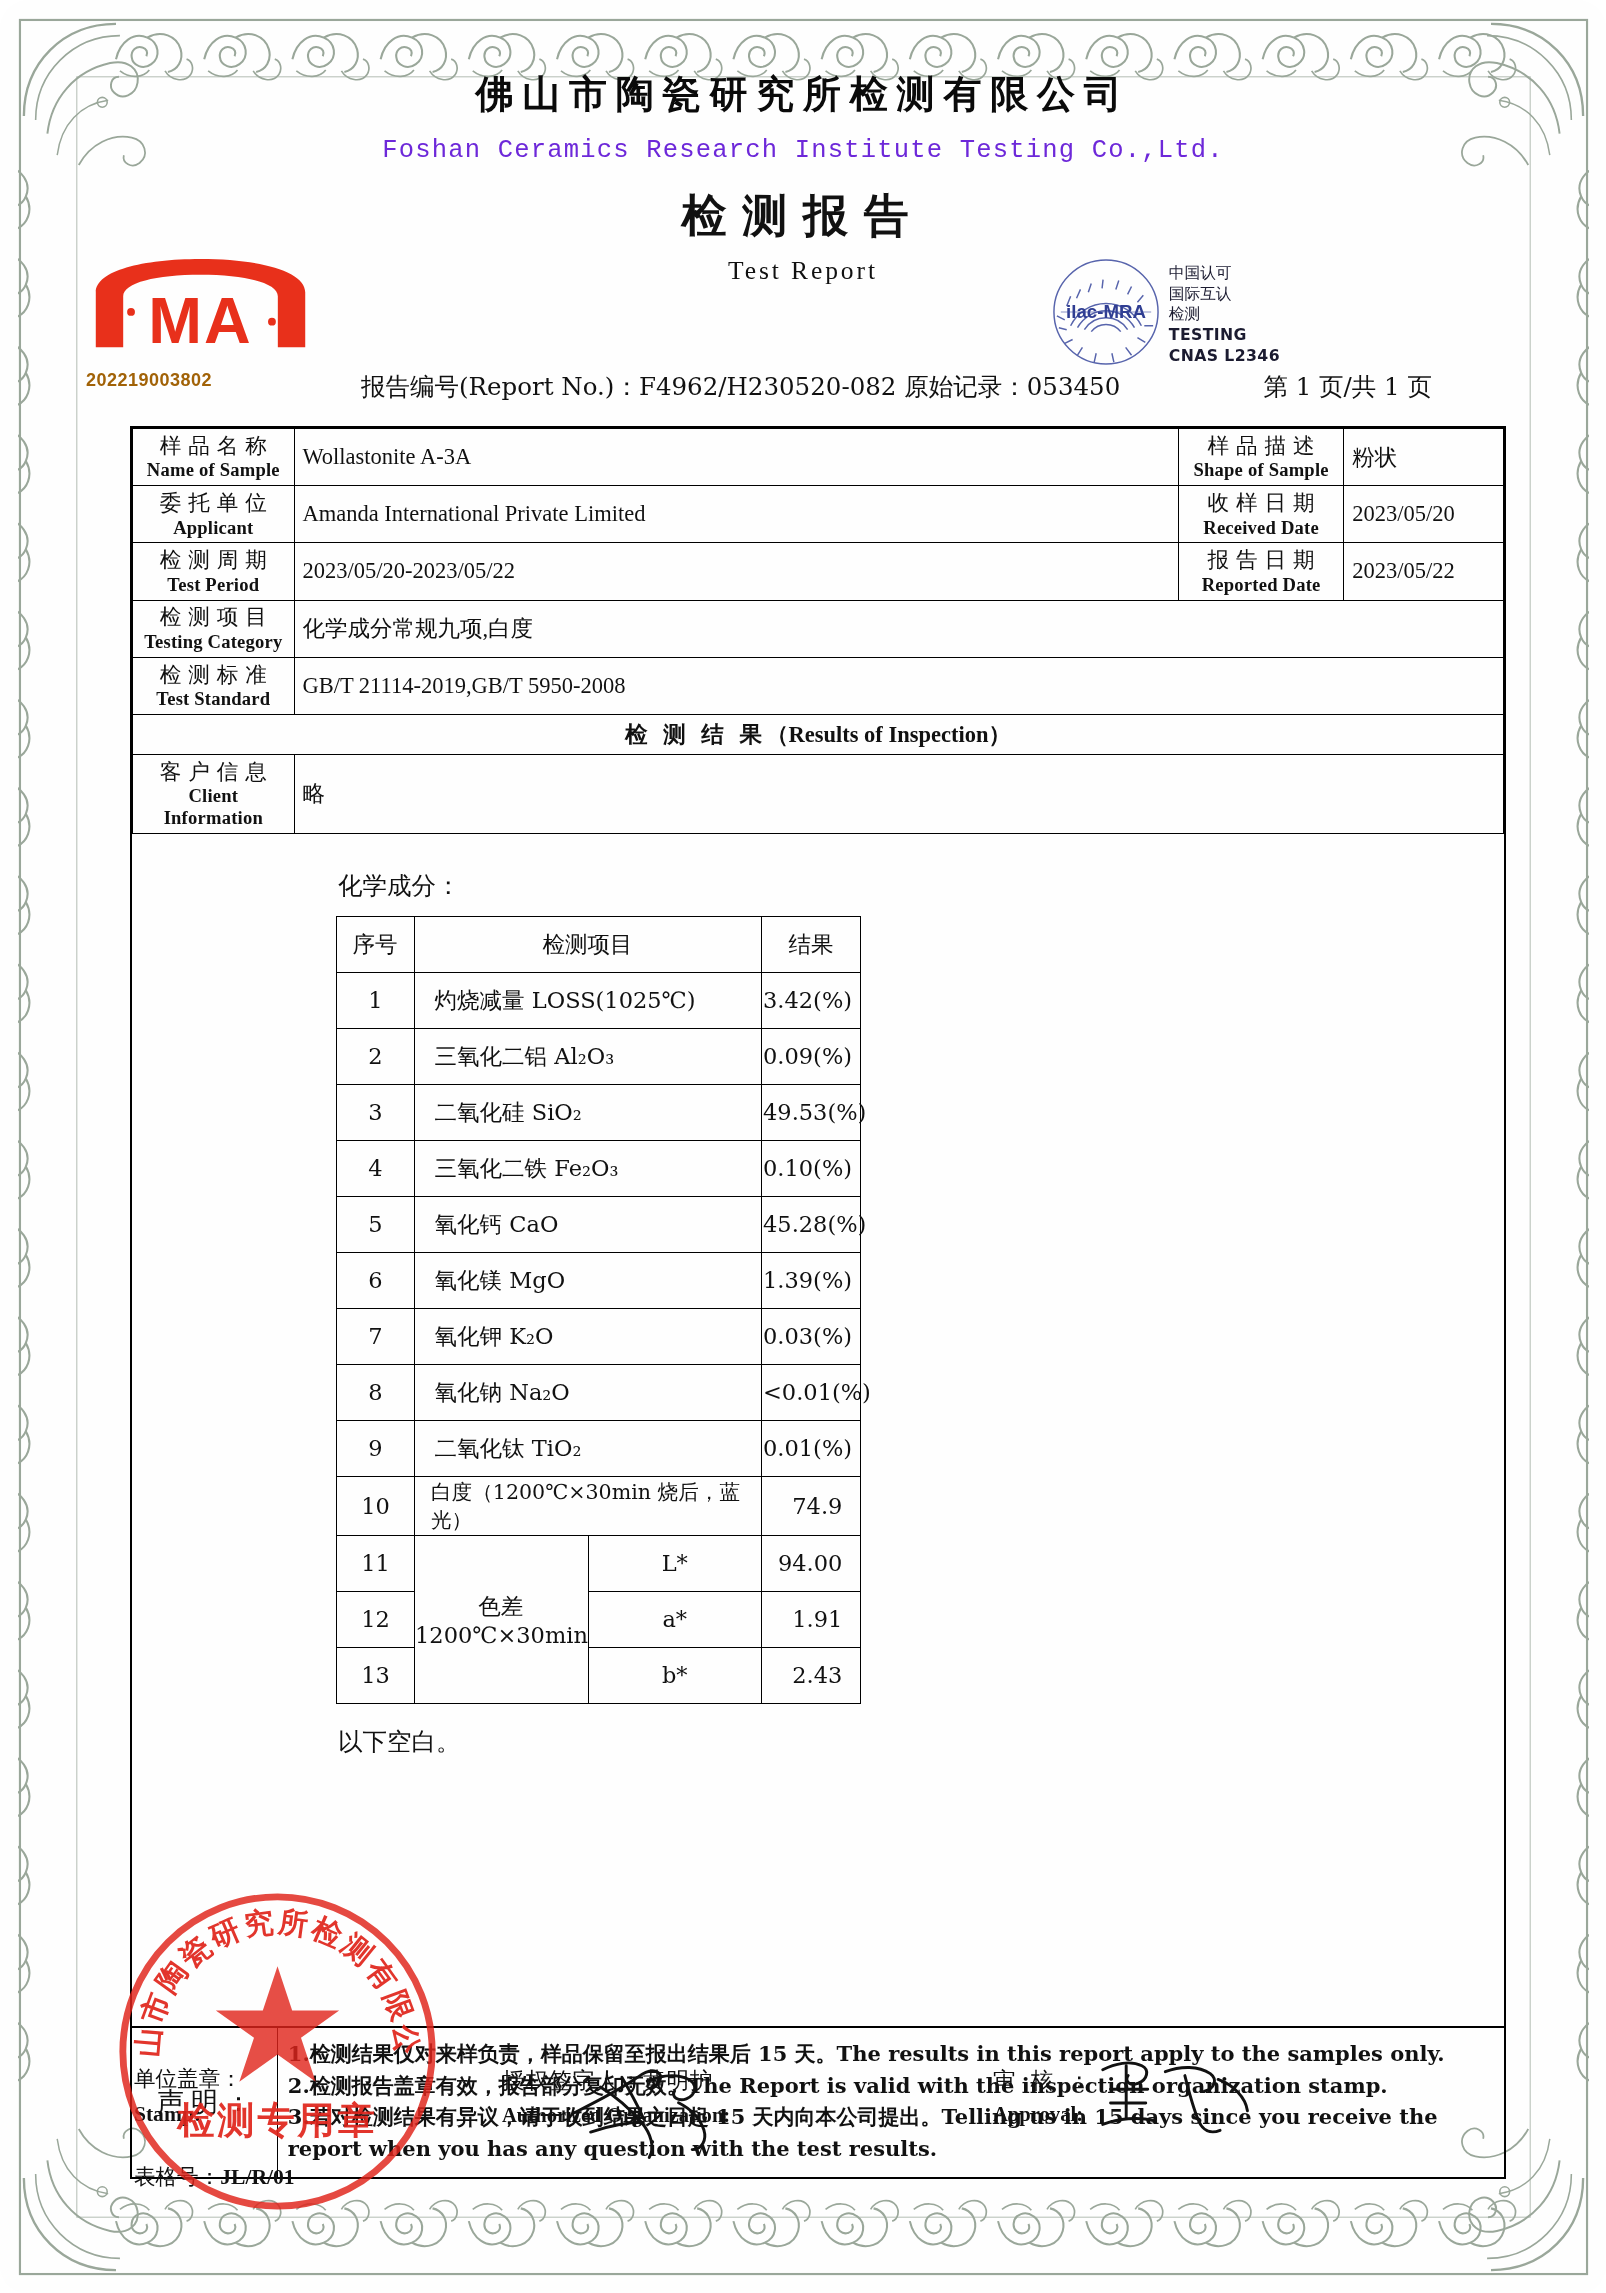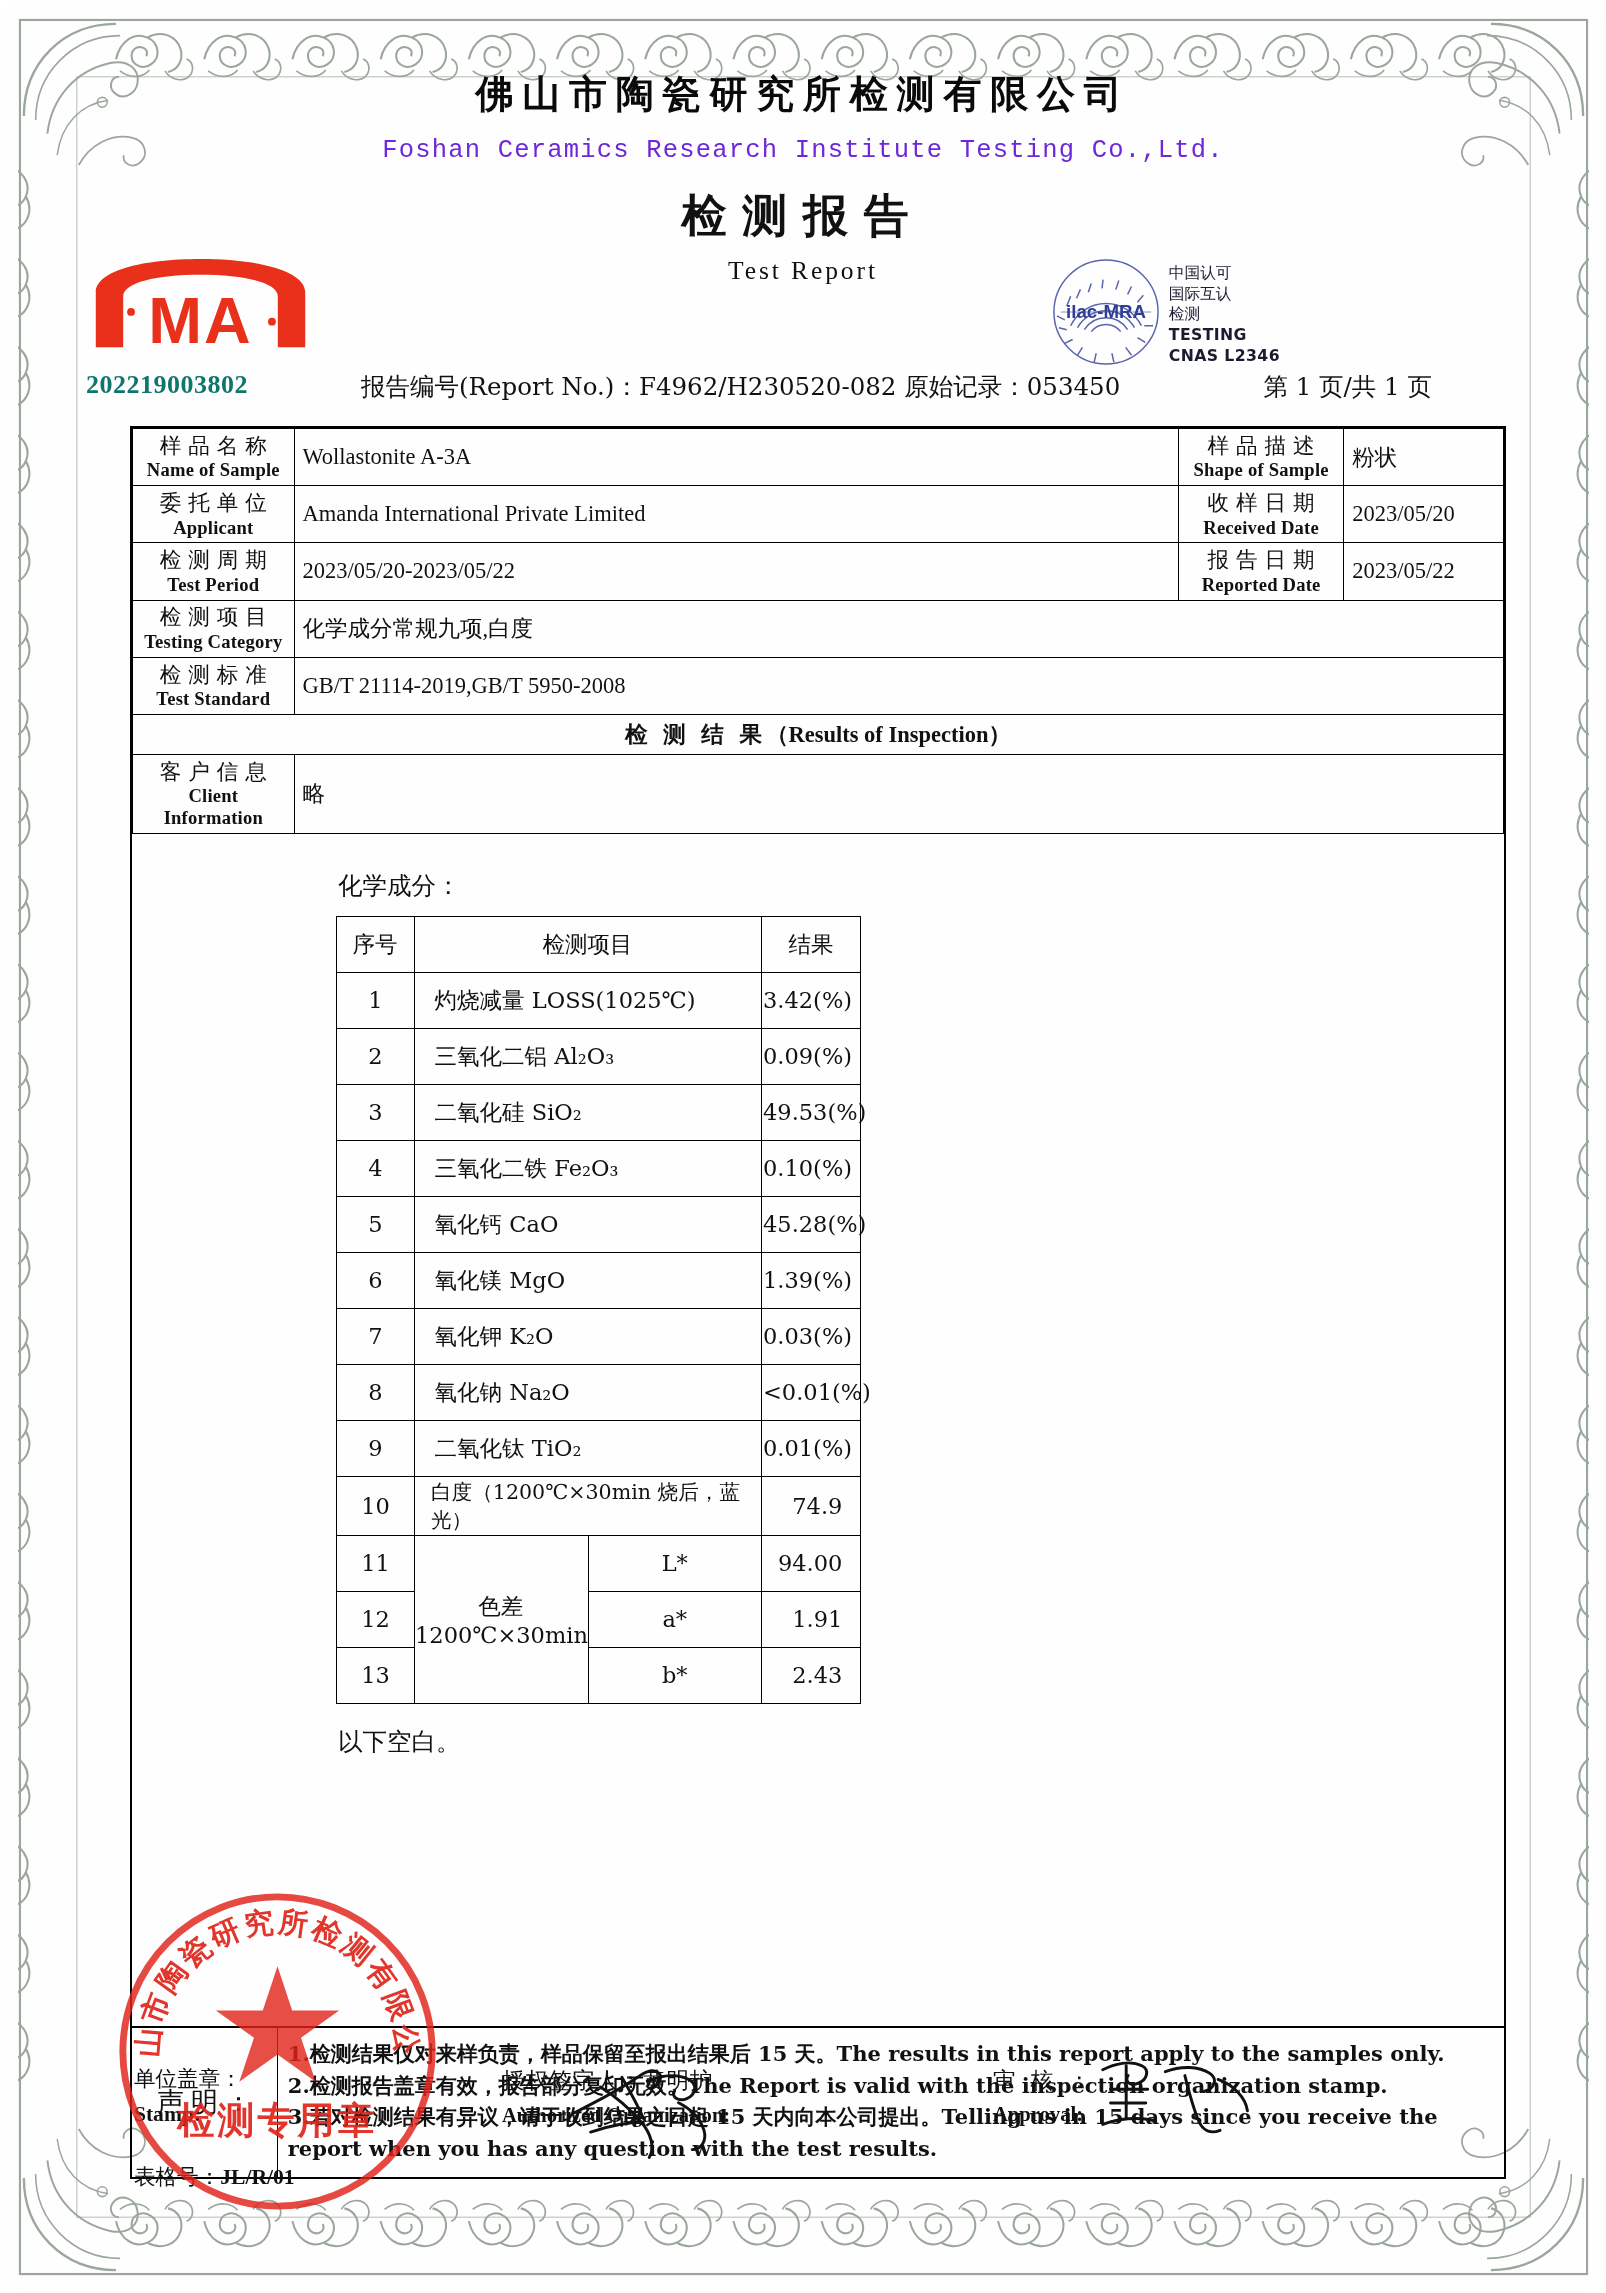--- a/index.html
+++ b/index.html
@@ -59,24 +59,24 @@
   
   .cma-wrap{
     position:absolute;
     left:86px; top:253px;
     width:230px; height:108px;
   }
   .cma-svg{display:block;}
   .cma-num{
     position:absolute;
     left:86px; top:370px;
-    font-family:Liberation Serif, serif;
+    font-family:Liberation Sans, sans-serif;
     font-weight:bold;
-    font-size:26px;
-    color:#0f766e;
+    font-size:18px;
+    color:#a16207;
     letter-spacing:0.5px;
   }
 
   
   .acc{
     position:absolute;
     left:1051px; top:257px;
     display:flex;
     align-items:flex-start;
     gap:7.8px;

